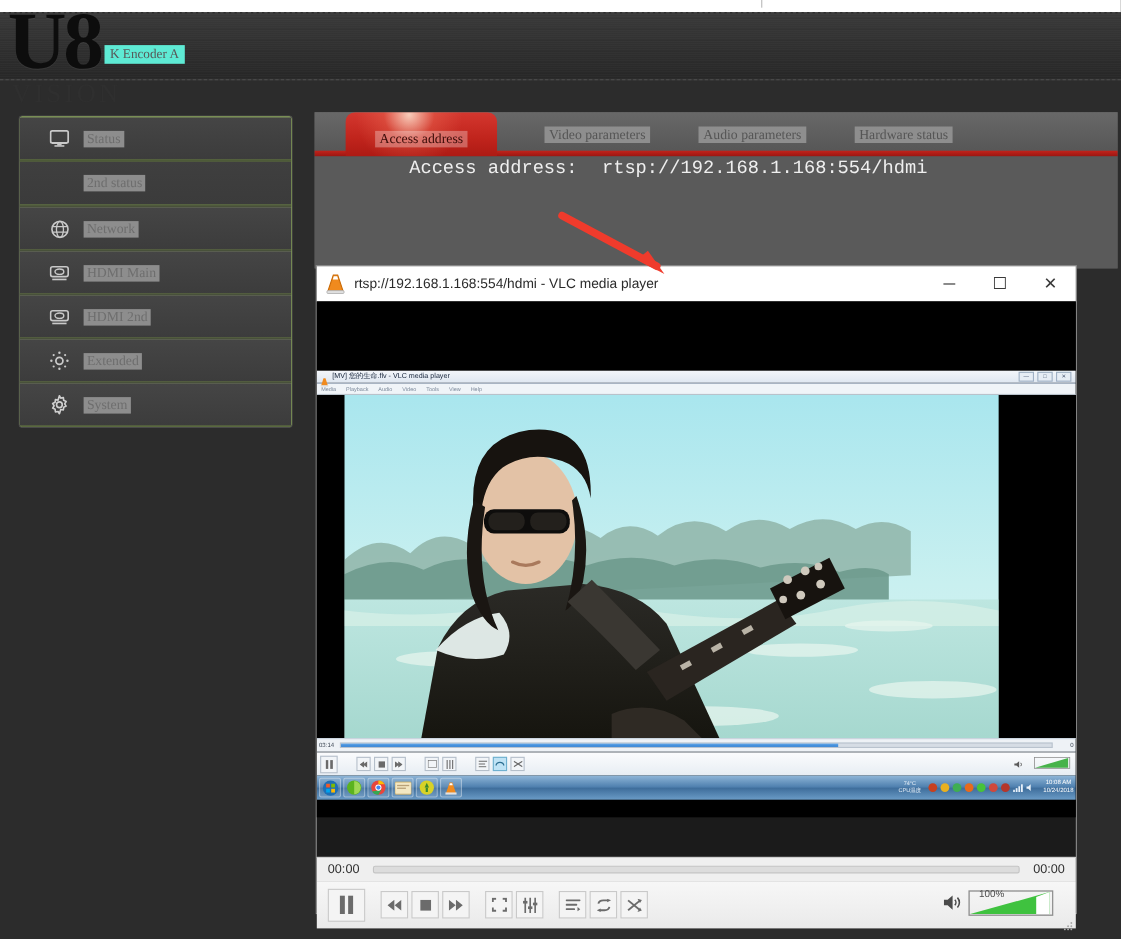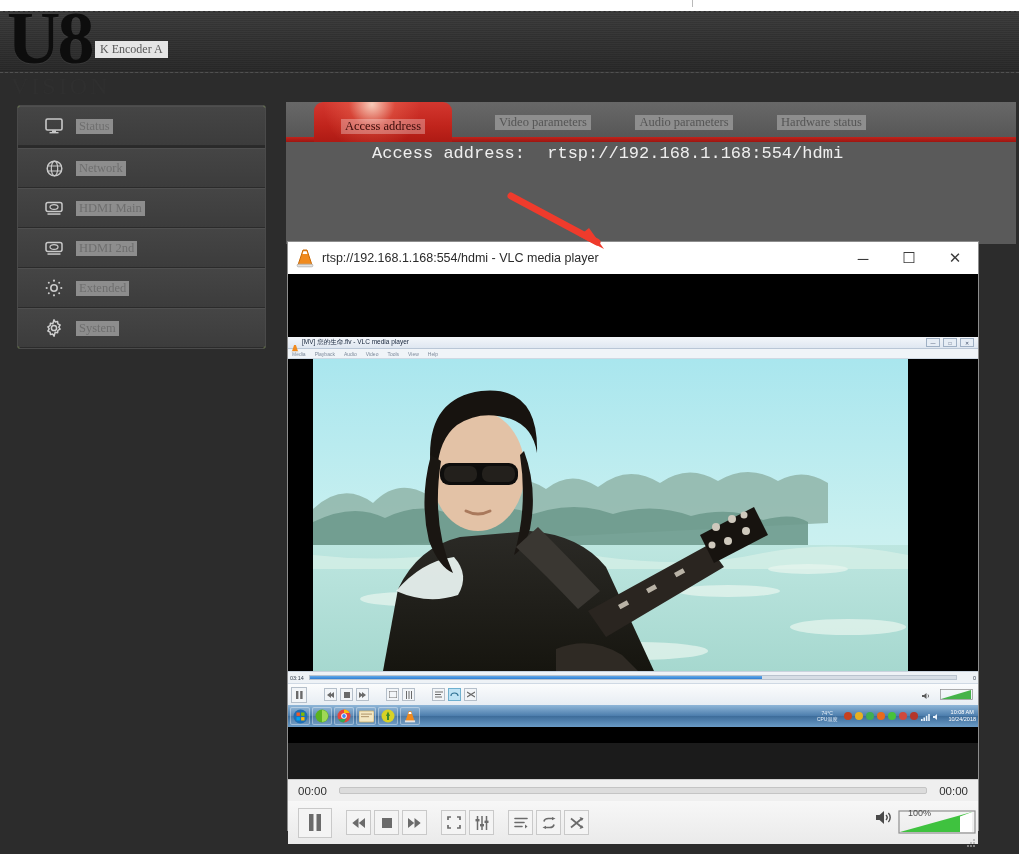--- a/index.html
+++ b/index.html
@@ -39,21 +39,21 @@
   .logo-vision{
     position:absolute; left:11px; top:74px;
     font-family:"Liberation Serif", serif;
     font-size:24px; line-height:24px; letter-spacing:3px;
     color:#2f2f2f;
     z-index:4;
   }
   .encoder-chip{
     position:absolute; left:95px; top:41px;
     font-size:12px; color:#585858;
-    background:#e5e5e5; padding:1px 5px;
+    background:#5eead4; padding:1px 5px;
     font-family:"Liberation Serif", serif;
     z-index:5;
   }
 
   
   .sidebar{
     position:absolute; left:17px; top:105px; width:249px;
     background:#bef264;
     border:1px solid #4a4a4a;
     border-radius:3px;
@@ -252,21 +252,21 @@
     display:flex; align-items:center; padding-left:10px; position:relative;
   }
   .cbtn{
     border:1px solid #c9c9c9; background:#f4f4f4;
     display:flex; align-items:center; justify-content:center;
     margin-right:3px;
   }
   .cbtn.play{ width:34px; height:30px; margin-right:14px; }
   .cbtn.sm{ width:25px; height:25px; }
   .gap{ width:11px; }
-  .volwrap{ position:absolute; right:2px; bottom:6px; display:flex; align-items:flex-start; }
+  .volwrap{ position:absolute; right:20px; bottom:6px; display:flex; align-items:center; }
   .volpct{
     position:absolute; left:32px; top:-2px; font-size:9px; color:#4a4a4a;
     font-family:"Liberation Sans", sans-serif;
   }
   .resize-grip{ position:absolute; right:3px; bottom:3px; width:8px; height:8px; }
 </style>
 </head>
 <body>
 
 <div class="top-strip">
@@ -285,20 +285,23 @@
       <svg width="18" height="16" viewBox="0 0 18 16">
           <rect x="1" y="1" width="16" height="11" rx="1.5" fill="none" stroke="#c9c9c9" stroke-width="1.6"></rect>
           <rect x="7" y="12.3" width="4" height="2" fill="#c9c9c9"></rect>
           <rect x="4.5" y="14" width="9" height="1.4" fill="#c9c9c9"></rect>
         </svg>
     </span>
     <span class="nav-label">Status</span>
   </div>
 
   <div class="subgroup">
+    <div class="nav-sub">
+      <span class="nav-label">2nd status</span>
+    </div>
   </div>
 
   <div class="nav-item">
     <span class="ico">
       <svg width="17" height="17" viewBox="0 0 17 17">
           <circle cx="8.5" cy="8.5" r="7.3" fill="none" stroke="#c9c9c9" stroke-width="1.5"></circle>
           <ellipse cx="8.5" cy="8.5" rx="3.2" ry="7.3" fill="none" stroke="#c9c9c9" stroke-width="1.2"></ellipse>
           <line x1="1.3" y1="6" x2="15.7" y2="6" stroke="#c9c9c9" stroke-width="1.2"></line>
           <line x1="1.3" y1="11" x2="15.7" y2="11" stroke="#c9c9c9" stroke-width="1.2"></line>
         </svg>

